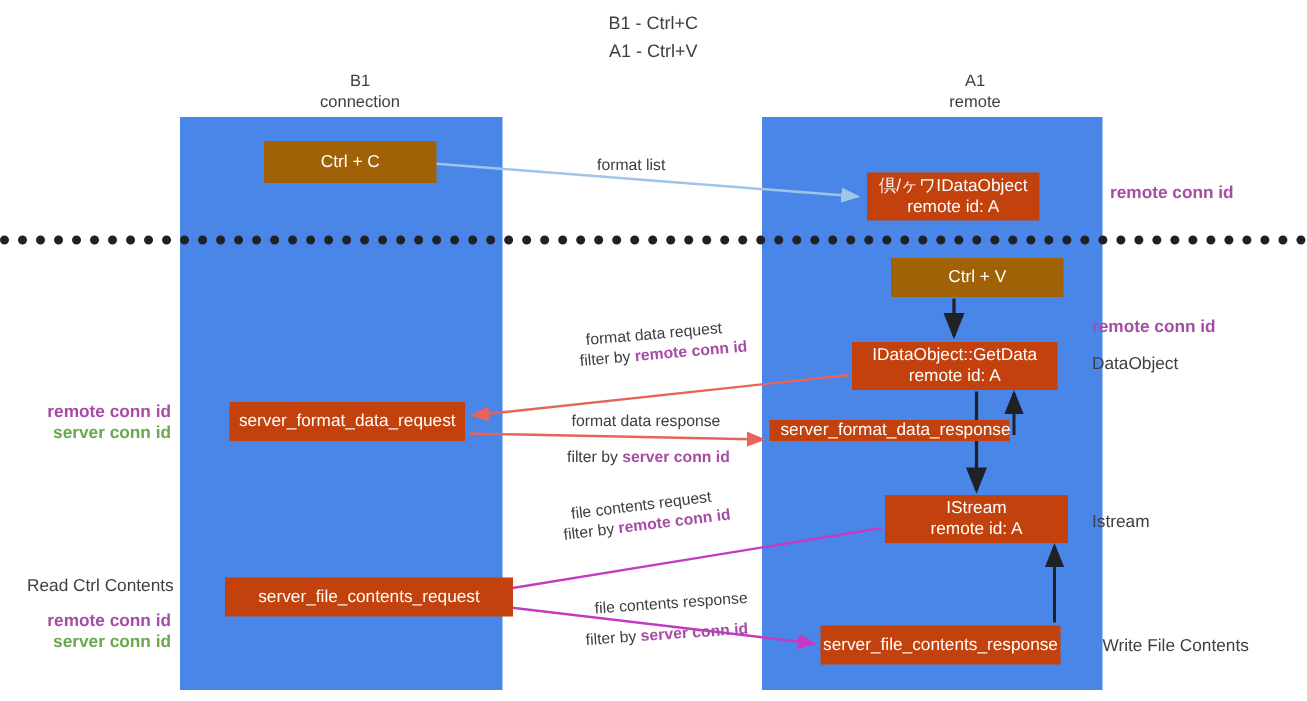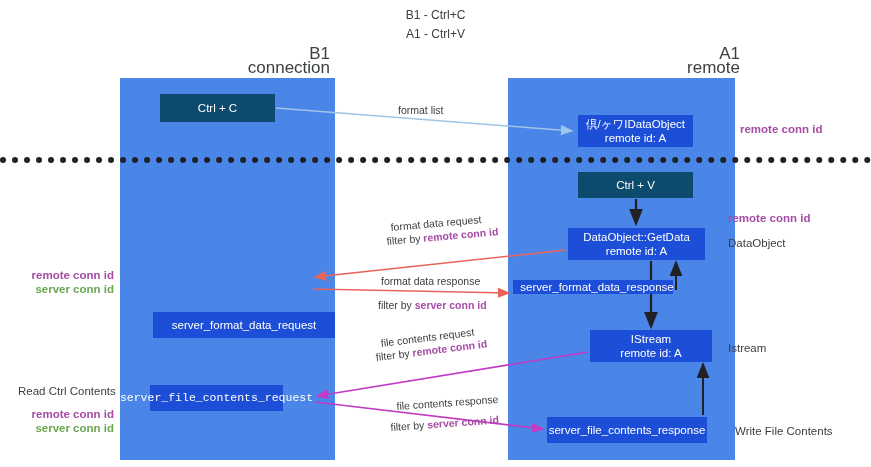--- a/index.html
+++ b/index.html
@@ -15,21 +15,21 @@
   .abs{position:absolute;}
 
   
   #title{
     left:0;top:6px;width:871px;text-align:center;
     font-size:12px;line-height:19px;color:#3c4043;
   }
 
   
   .col-head{
-    text-align:right;font-size:17px;line-height:14px;color:#3c4043;
+    text-align:center;font-size:11px;line-height:14px;color:#3c4043;
   }
   #head-b1{left:150px;top:47px;width:180px;}
   #head-a1{left:560px;top:47px;width:180px;}
 
   
   .lane{background:#4a86e8;}
   #lane-b1{left:120px;top:78px;width:215px;height:382px;}
   #lane-a1{left:508px;top:78px;width:227px;height:382px;}
 
   
@@ -40,31 +40,31 @@
 
   
   .node{
     box-sizing:border-box;
     display:flex;flex-direction:column;
     align-items:center;justify-content:center;
     color:#ffffff;font-size:11.5px;line-height:14px;
     text-align:center;
     padding:2px 4px;
   }
-  .green{background:#0c4a6e;}
-  .orange{background:#1d4ed8;}
+  .green{background:#a16207;margin-left:16px;}
+  .orange{background:#c2410c;}
 
   #node-ctrlc{left:160px;top:94px;width:115px;height:28px;}
   #node-idataobject{left:578px;top:115px;width:115px;height:32px;}
   #node-ctrlv{left:578px;top:172px;width:115px;height:26px;}
   #node-getdata{left:568px;top:228px;width:137px;height:32px;}
-  #node-sfdreq{left:153px;top:268px;width:182px;height:26px;margin-top:44px;}
+  #node-sfdreq{left:153px;top:268px;width:157px;height:26px;}
   #node-sfdresp{left:513px;top:280px;width:160px;height:14px;padding-left:12px;}
   #node-istream{left:590px;top:330px;width:122px;height:32px;}
-  #node-sfcreq{left:150px;top:385px;width:133px;height:26px;font-family:Liberation Mono, monospace;}
+  #node-sfcreq{left:150px;top:385px;width:192px;height:26px;}
   #node-sfcresp{left:547px;top:417px;width:160px;height:26px;}
 
   
   .side{font-size:11.5px;line-height:14px;}
   .purple{color:#a64ca6;font-weight:bold;}
   .green-txt{color:#6aa84f;font-weight:bold;}
   .plain{color:#3c4043;}
 
   #ann-remote-1{left:740px;top:122px;}
   #ann-remote-2{left:728px;top:211px;}
@@ -165,21 +165,21 @@
   <div class="abs node orange" id="node-idataobject">
     <span>倶/ヶワIDataObject</span>
     <span>remote id: A</span>
   </div>
 
   <div class="abs node green" id="node-ctrlv">
     <span>Ctrl + V</span>
   </div>
 
   <div class="abs node orange" id="node-getdata">
-    <span>DataObject::GetData</span>
+    <span>IDataObject::GetData</span>
     <span>remote id: A</span>
   </div>
 
   <div class="abs node orange" id="node-sfdreq">
     <span>server_format_data_request</span>
   </div>
 
   <div class="abs node orange" id="node-sfdresp">
     <span>server_format_data_response</span>
   </div>

